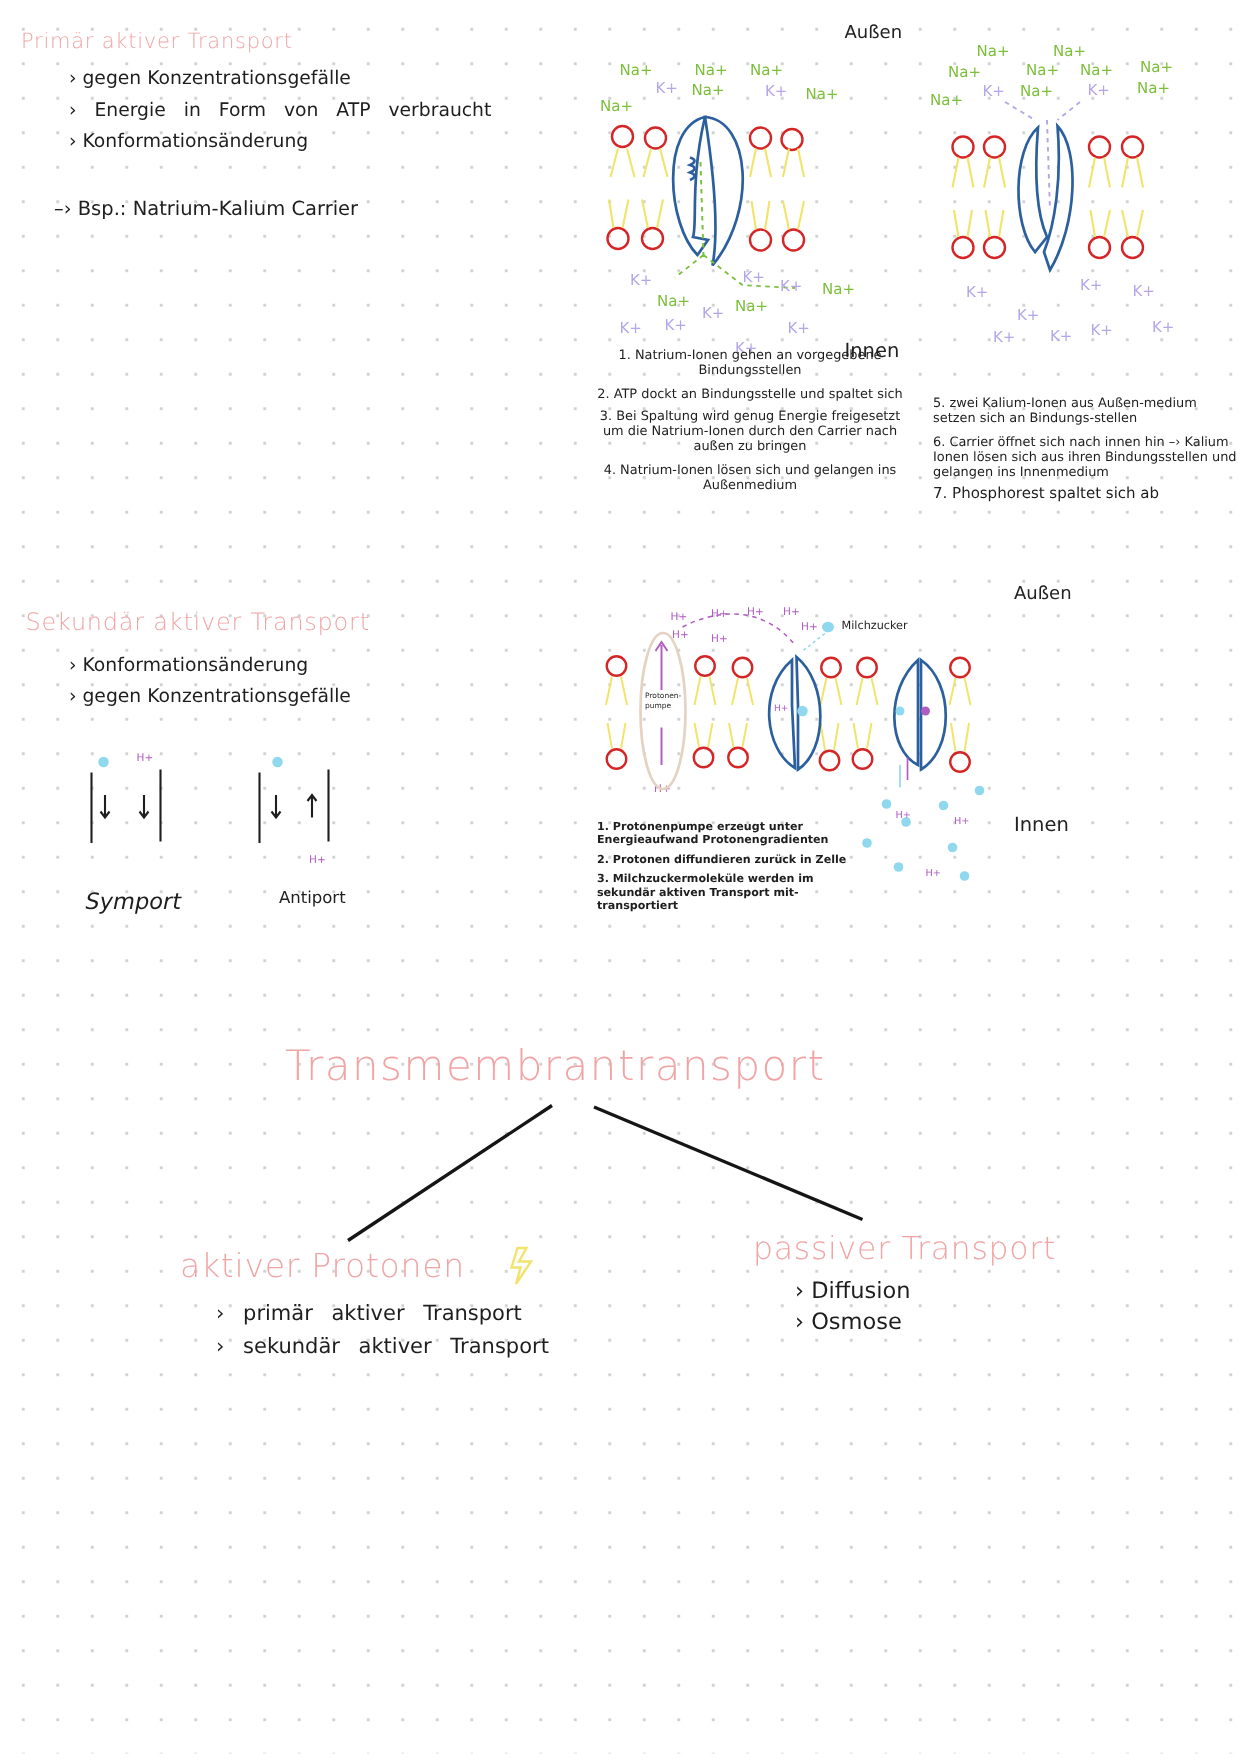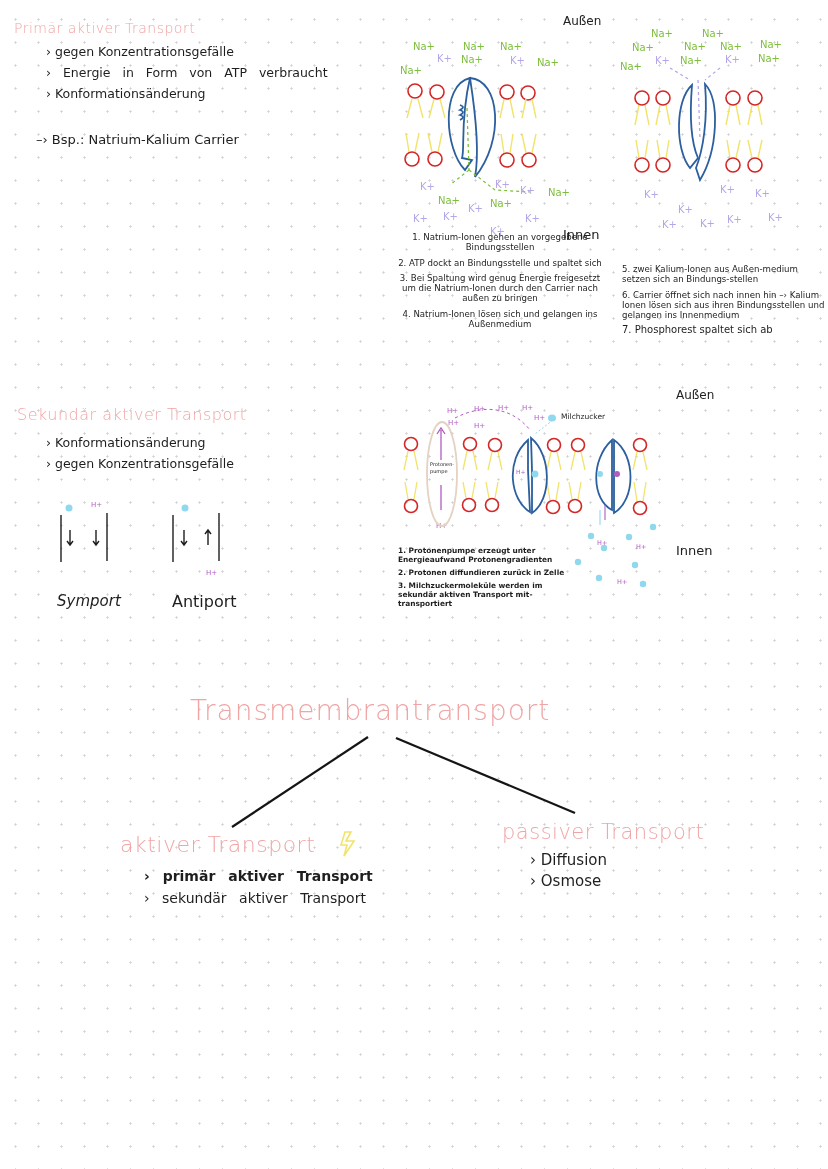--- a/index.html
+++ b/index.html
@@ -172,21 +172,21 @@
   <li>6. Carrier öffnet sich nach innen hin –› Kalium Ionen lösen sich aus ihren Bindungsstellen und gelangen ins Innenmedium</li>
   <li style="font-size:10px;">7. Phosphorest spaltet sich ab</li>
 </ol>
 
 <div class="abs pink-title" style="left:17px;top:405px;font-size:16px;">Sekundär aktiver Transport</div>
 <ul class="abs bullets hand" style="left:46px;top:432px;">
   <li>› Konformationsänderung</li>
   <li>› gegen Konzentrationsgefälle</li>
 </ul>
 <div class="abs hand" style="left:57px;top:592px;font-size:15px;font-style:italic;">Symport</div>
-<div class="abs hand" style="left:172px;top:592px;font-size:16px;">Antiport</div>
+<div class="abs hand" style="left:186px;top:592px;font-size:11px;">Antiport</div>
 
 <div class="abs label" style="left:676px;top:388px;">Außen</div>
 <div class="abs label" style="left:676px;top:543px;font-size:13px;">Innen</div>
 <div class="abs hand" style="left:430px;top:461px;font-size:5px;width:28px;line-height:7px;">Protonen-pumpe</div>
 <div class="abs hand" style="left:561px;top:412px;font-size:7.5px;">Milchzucker</div>
 
 <svg style="left:0;top:0;" width="828" height="660">
   <g fill="#b05cc0" font-size="7" font-family="DejaVu Sans, sans-serif">
     <text x="447" y="413">H+</text>
       <text x="474" y="411">H+</text>
@@ -264,23 +264,23 @@
 </ol>
 
 <div class="abs pink-title" style="left:190px;top:694px;font-size:28px;letter-spacing:1px;">Transmembrantransport</div>
 
 <svg style="left:0;top:0;" width="828" height="900">
   <line x1="368" y1="737" x2="232" y2="827" stroke="#151515" stroke-width="2.2"></line>
   <line x1="396" y1="738" x2="575" y2="813" stroke="#151515" stroke-width="2.2"></line>
   <path d="M345,832 L351,832 L346,841 L354,841 L344,856 L347,845 L341,845 Z" fill="none" stroke="#f2e36a" stroke-width="1.6"></path>
 </svg>
 
-<div class="abs pink-title" style="left:120px;top:832px;font-size:22px;">aktiver Transport</div>
+<div class="abs pink-title" style="left:120px;top:832px;font-size:22px;">aktiver Protonen</div>
 <ul class="abs bullets hand" style="left:144px;top:865px;">
-  <li style="font-size:14px;line-height:22px;word-spacing:8px;font-weight:bold;">› primär aktiver Transport</li>
+  <li style="font-size:14px;line-height:22px;word-spacing:8px;">› primär aktiver Transport</li>
   <li style="font-size:14px;line-height:22px;word-spacing:8px;">› sekundär aktiver Transport</li>
 </ul>
 
 <div class="abs pink-title" style="left:502px;top:820px;font-size:21px;">passiver Transport</div>
 <ul class="abs bullets hand" style="left:530px;top:850px;">
   <li style="font-size:15px;line-height:21px;">› Diffusion</li>
   <li style="font-size:15px;line-height:21px;">› Osmose</li>
 </ul>
 
 </body></html>

